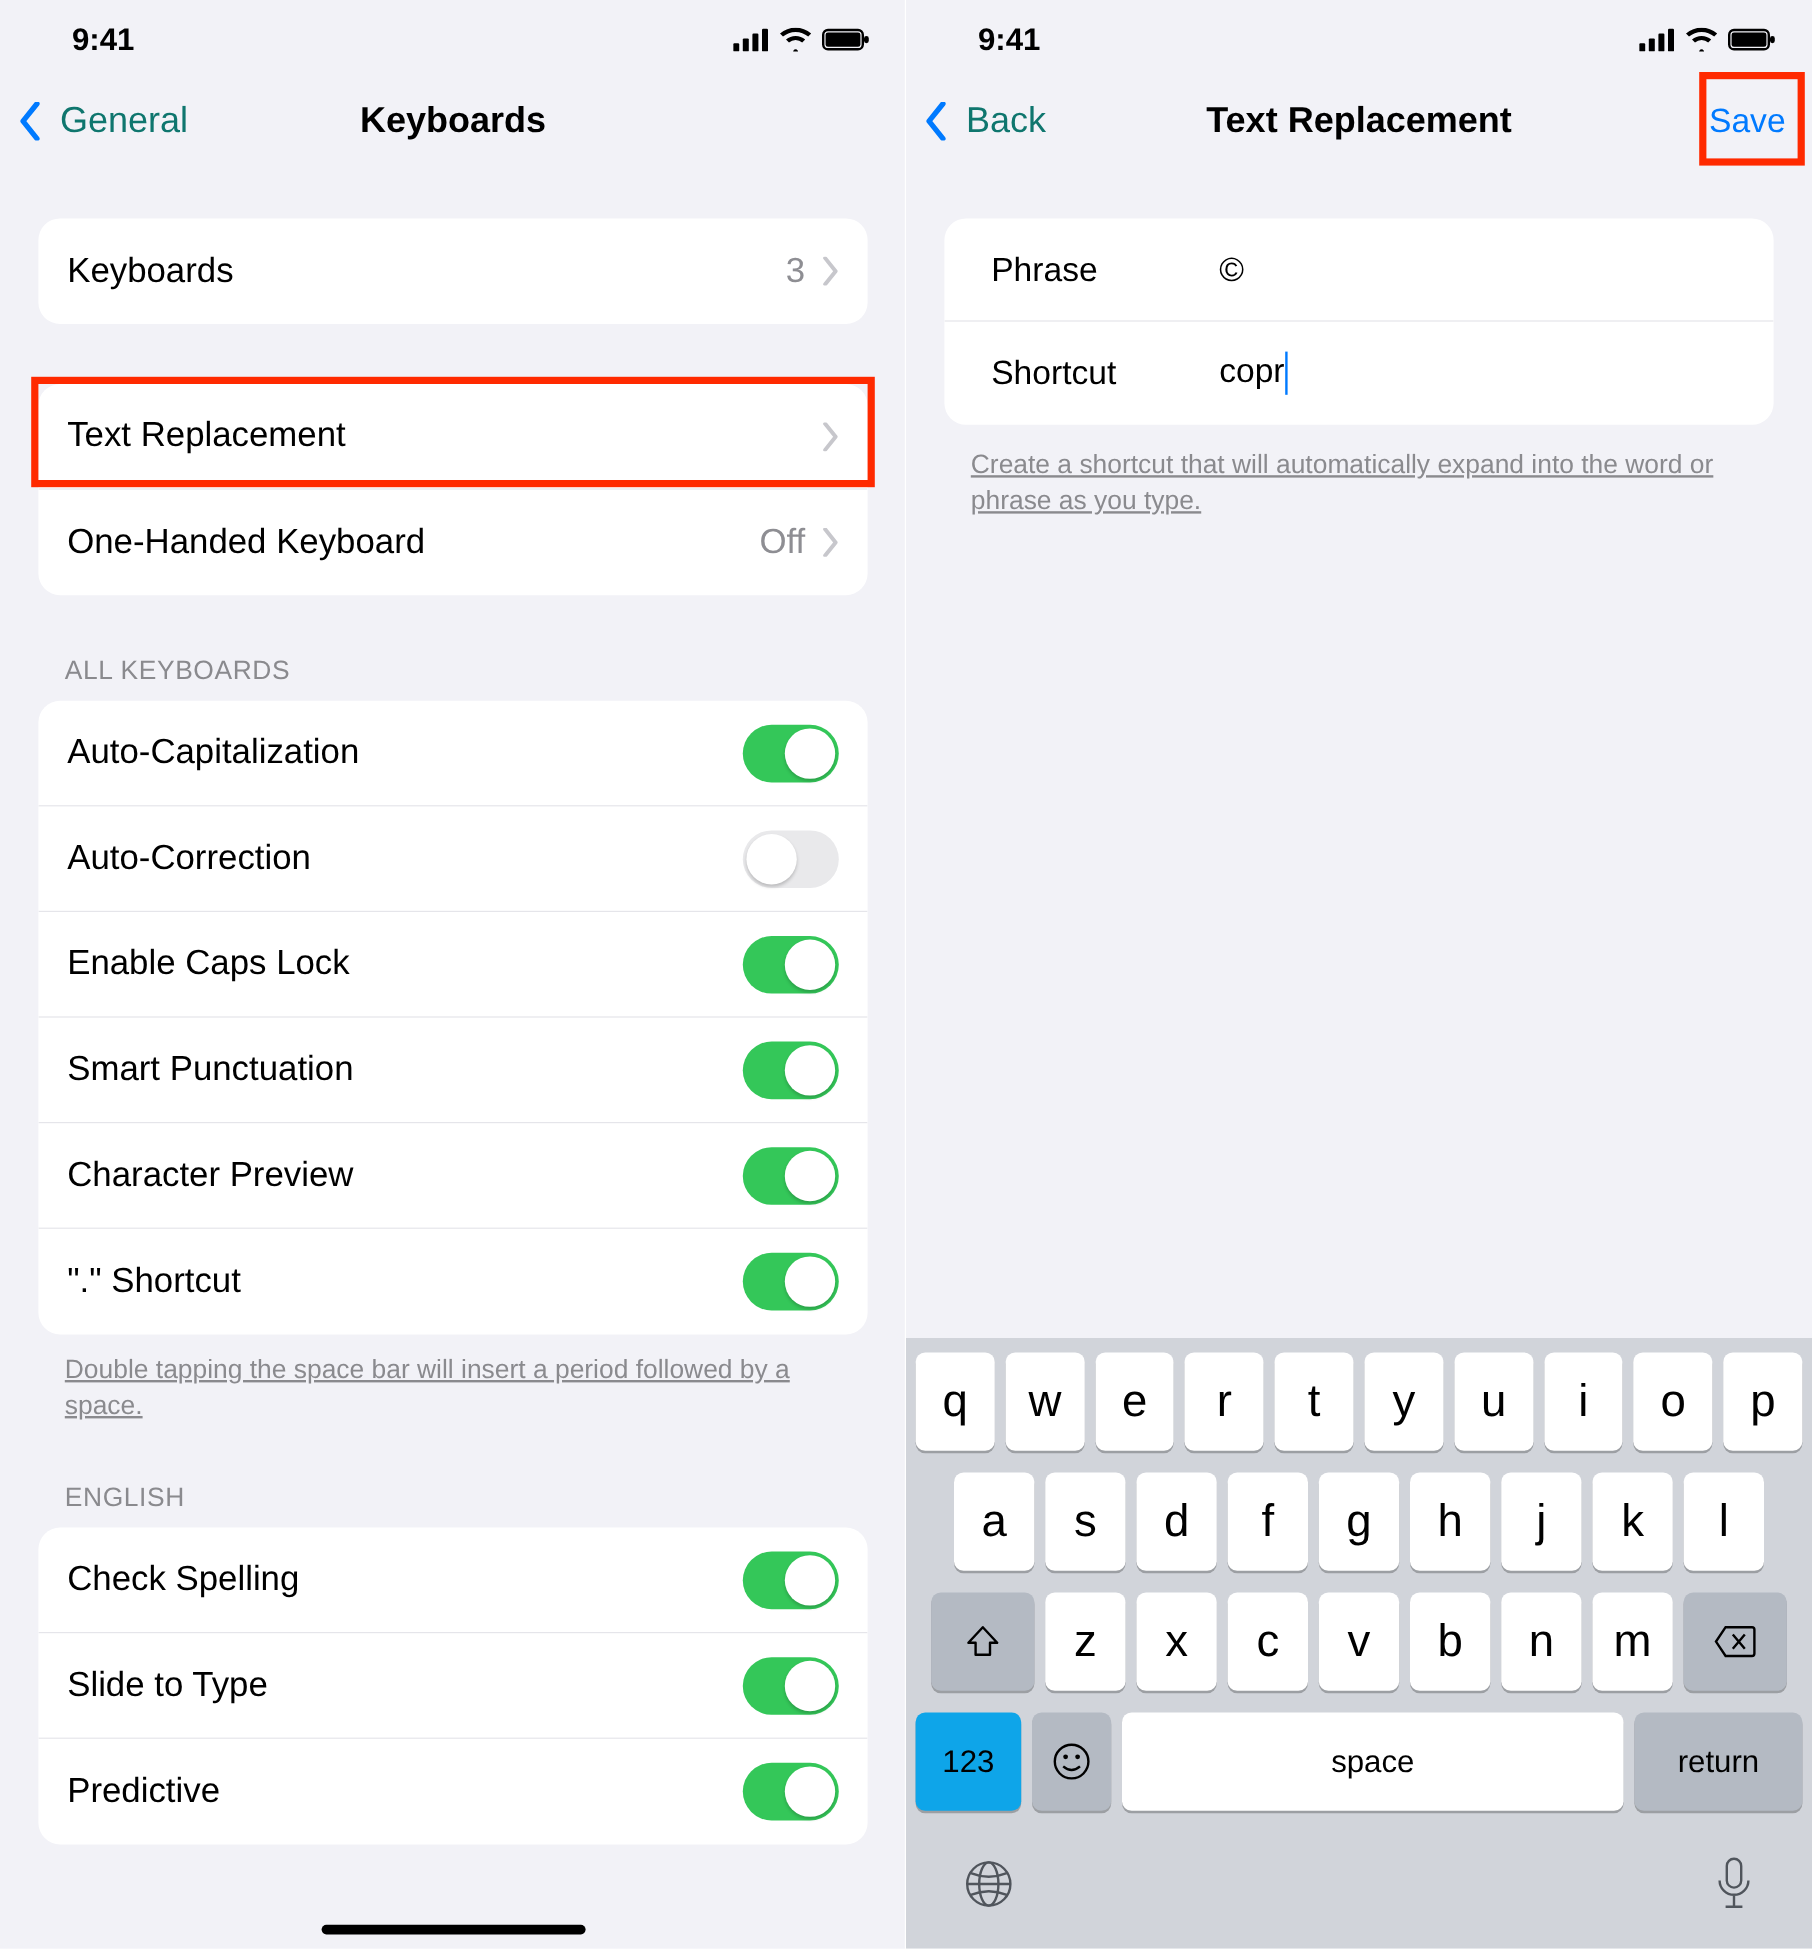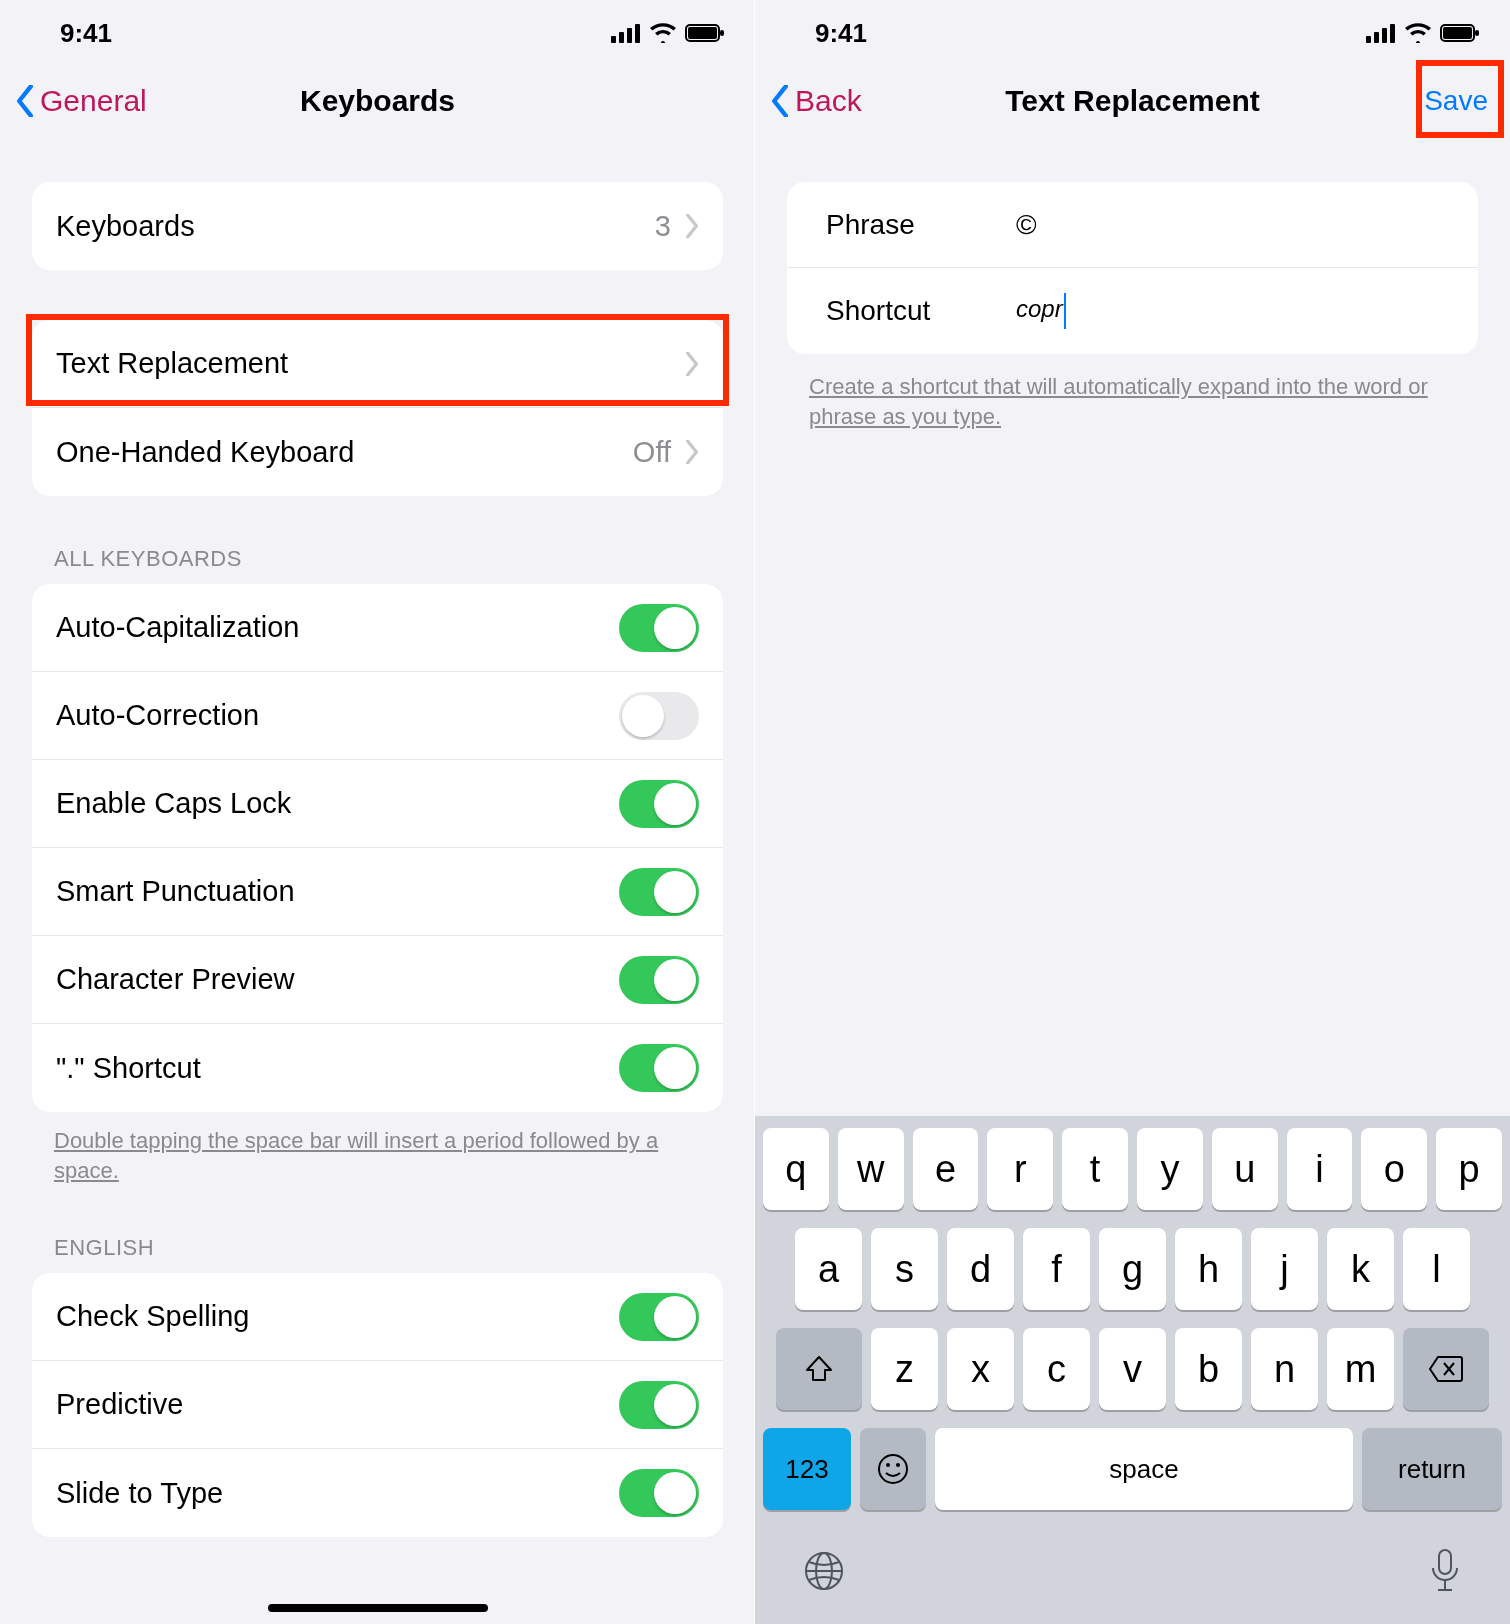--- a/index.html
+++ b/index.html
@@ -41,23 +41,23 @@
   .navbar {
     height: 70px;
     display: flex;
     align-items: center;
     position: relative;
     padding: 0 14px;
   }
   .nav-back {
     display: flex;
     align-items: center;
-    color: #be185d;
+    color: #0f766e;
     font-size: 30px;
-    gap: 4px;
+    gap: 14px;
   }
   .nav-back svg { width: 22px; height: 32px; }
   .nav-title {
     position: absolute;
     left: 0; right: 0;
     text-align: center;
     font-size: 30px;
     font-weight: 600;
     pointer-events: none;
   }
@@ -273,25 +273,25 @@
   </div>
   <div class="section-footer">Double tapping the space bar will insert a period followed by a space.</div>
 
   <div class="section-header">ENGLISH</div>
   <div class="group">
     <div class="cell">
       <span>Check Spelling</span>
       <div class="toggle"></div>
     </div>
     <div class="cell">
+      <span>Slide to Type</span>
+      <div class="toggle"></div>
+    </div>
+    <div class="cell">
       <span>Predictive</span>
-      <div class="toggle"></div>
-    </div>
-    <div class="cell">
-      <span>Slide to Type</span>
       <div class="toggle"></div>
     </div>
   </div>
 
   <div class="home-indicator"></div>
 </div>
 
 <div class="divider-v"></div>
 
 <div class="phone">
@@ -335,21 +335,21 @@
 
   <div style="height:46px"></div>
 
   <div class="group">
     <div class="field-row">
       <span class="field-label">Phrase</span>
       <span class="field-value">©</span>
     </div>
     <div class="field-row">
       <span class="field-label">Shortcut</span>
-      <span style="flex:1;font-size:24px;font-style:italic;">
+      <span style="flex:1;font-size:28px;">
         <span>copr</span><span class="cursor"></span>
       </span>
     </div>
   </div>
   <div class="section-footer" style="margin-top:18px">Create a shortcut that will automatically expand into the word or phrase as you type.</div>
 
   <div class="keyboard">
     <div class="krow krow1" id="krow1">
         <div class="key">q</div>
         <div class="key">w</div>

